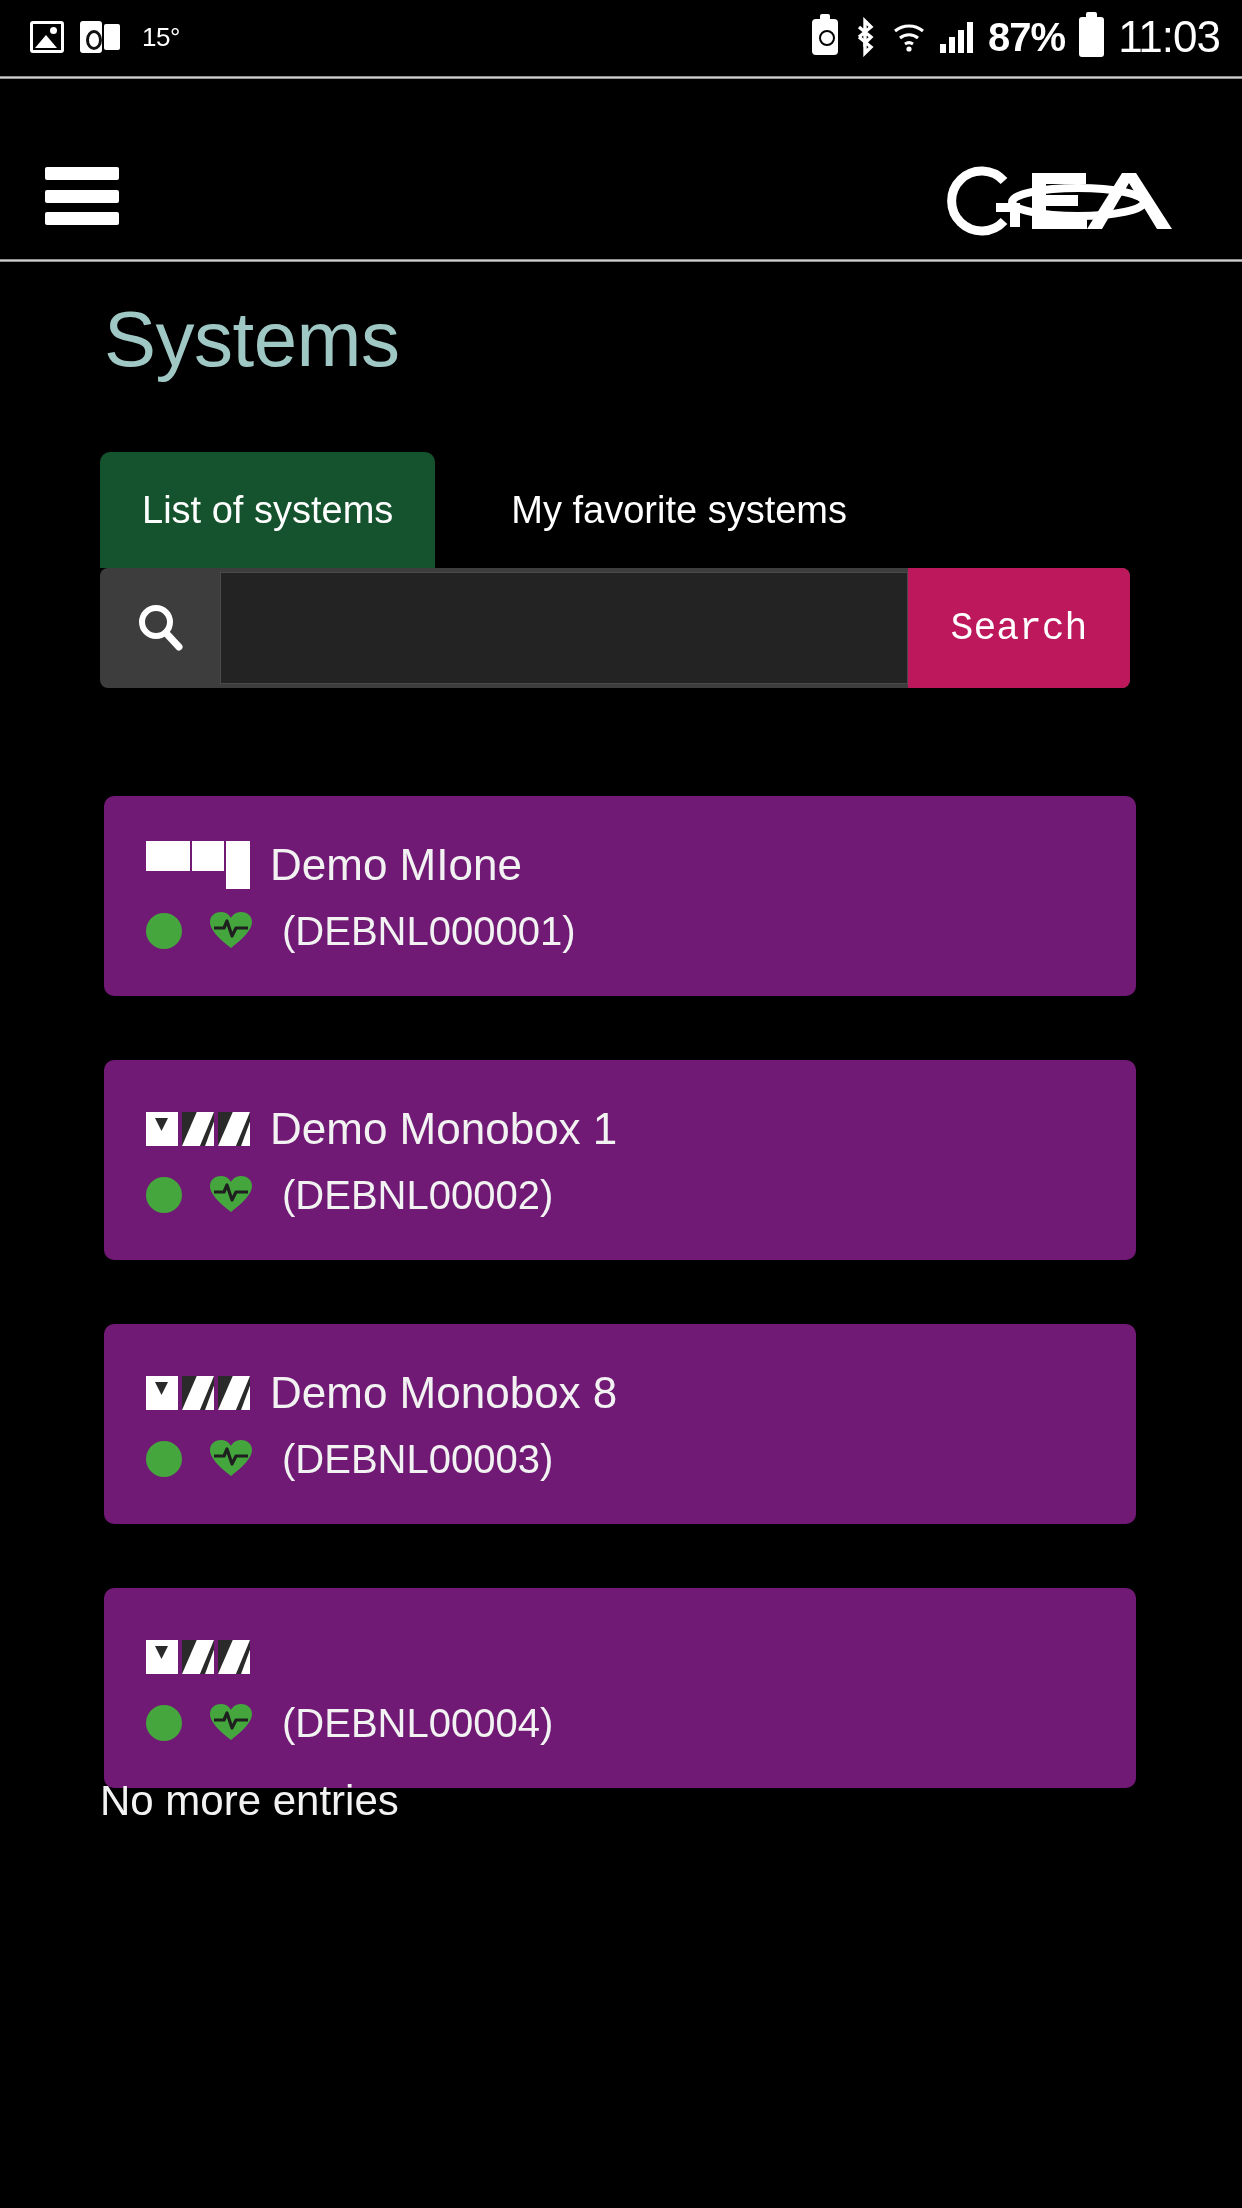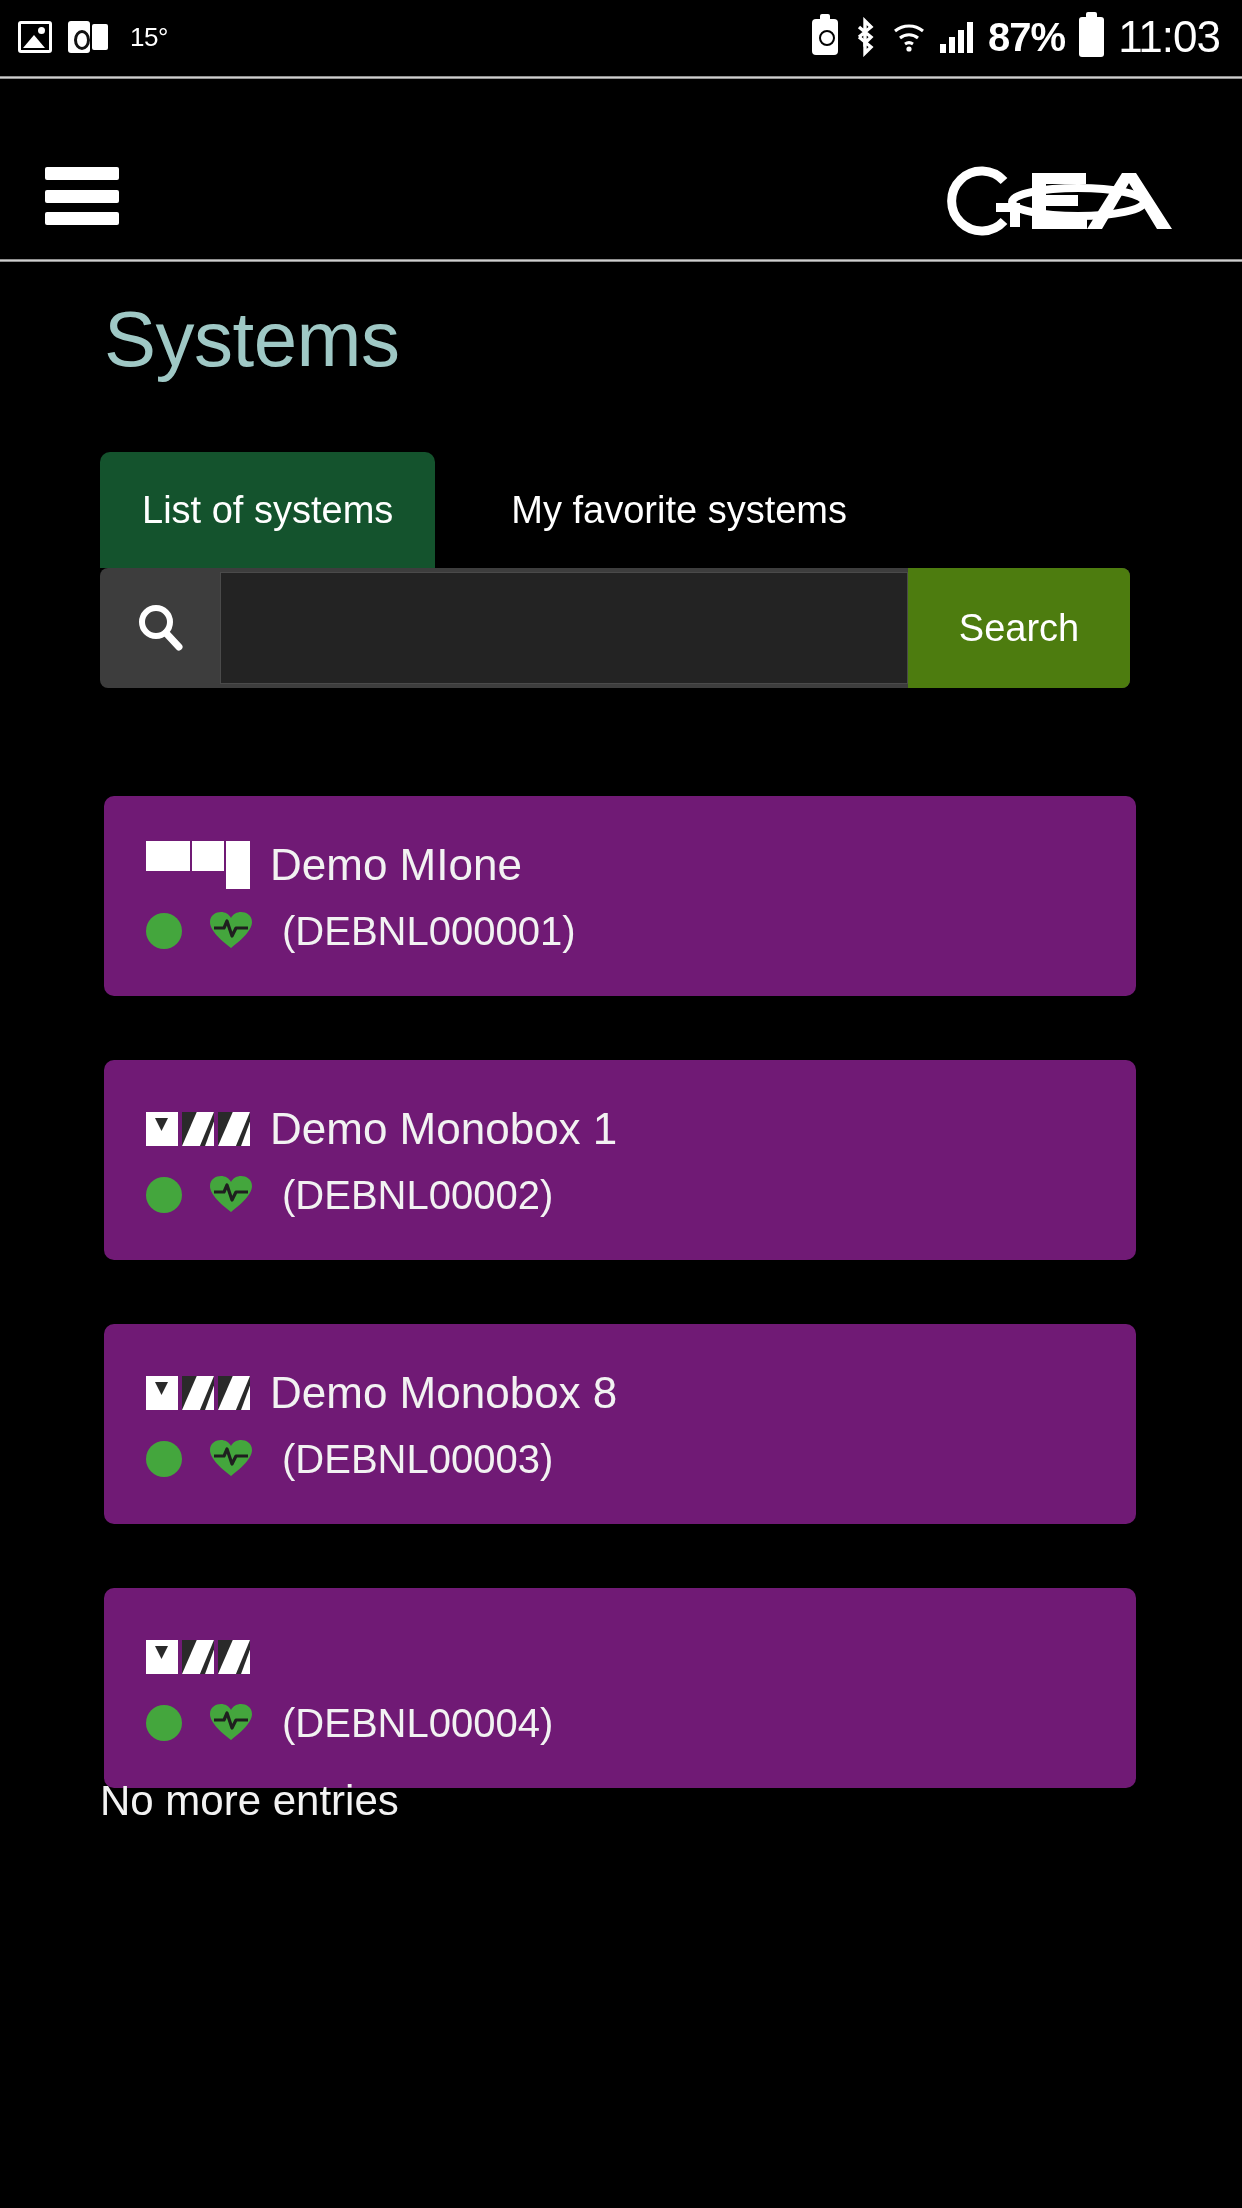--- a/index.html
+++ b/index.html
@@ -9,21 +9,21 @@
     font-family:"Liberation Sans", sans-serif;
     overflow:hidden;
   }
 
   
   .statusbar{
     position:absolute; top:0; left:0; width:1242px; height:74px;
     background:#000; color:#fff;
     display:flex; align-items:center;
   }
-  .sb-left{ display:flex; align-items:flex-end; gap:16px; padding-left:18px; }
+  .sb-left{ display:flex; align-items:flex-end; gap:16px; padding-left:30px; }
   .sb-right{ margin-left:auto; display:flex; align-items:center; gap:14px; padding-right:22px; }
   .sb-temp{ font-size:26px; font-weight:400; letter-spacing:-0.5px; margin-left:6px;}
   .sb-pct{ font-size:40px; font-weight:700; letter-spacing:-1px; }
   .sb-clock{ font-size:44px; font-weight:400; letter-spacing:-1px; }
 
   .ic-photo{ width:34px; height:32px; border:3px solid #fff; border-radius:3px; position:relative; }
   .ic-photo::after{
     content:""; position:absolute; left:2px; bottom:2px; width:0;height:0;
     border-left:11px solid transparent;border-right:11px solid transparent;border-bottom:13px solid #fff;
   }
@@ -92,22 +92,22 @@
   }
   .search-icon-wrap{ width:120px; display:flex; align-items:center; justify-content:center; }
   .search-icon-wrap svg{ display:block; }
   .search-input{
     flex:1; margin:4px 0 4px 0; background:#232323; border:1px solid #4a4a4a;
     color:#e8e8e8; font-size:36px; padding:0 18px;
     font-family:"Liberation Sans", sans-serif; outline:none;
   }
   .search-btn{
     width:222px; display:flex; align-items:center; justify-content:center;
-    background:#4d7c0f; color:#fff; font-size:38px; border:none; border-radius:0 8px 8px 0;
-    font-family:Liberation Sans, sans-serif; cursor:pointer;
+    background:#be185d; color:#fff; font-size:38px; border:none; border-radius:0 8px 8px 0;
+    font-family:Liberation Mono, monospace; cursor:pointer;
   }
 
   
   .cards{ position:absolute; left:104px; top:796px; width:1032px; }
   .card{
     background:#701a75; border-radius:10px; margin-bottom:64px;
     padding:38px 0 36px 0; position:relative;
   }
   .card-row1{ display:flex; align-items:center; padding-left:42px; height:62px; }
   .card-row2{ display:flex; align-items:center; padding-left:42px; height:58px; margin-top:6px;}

